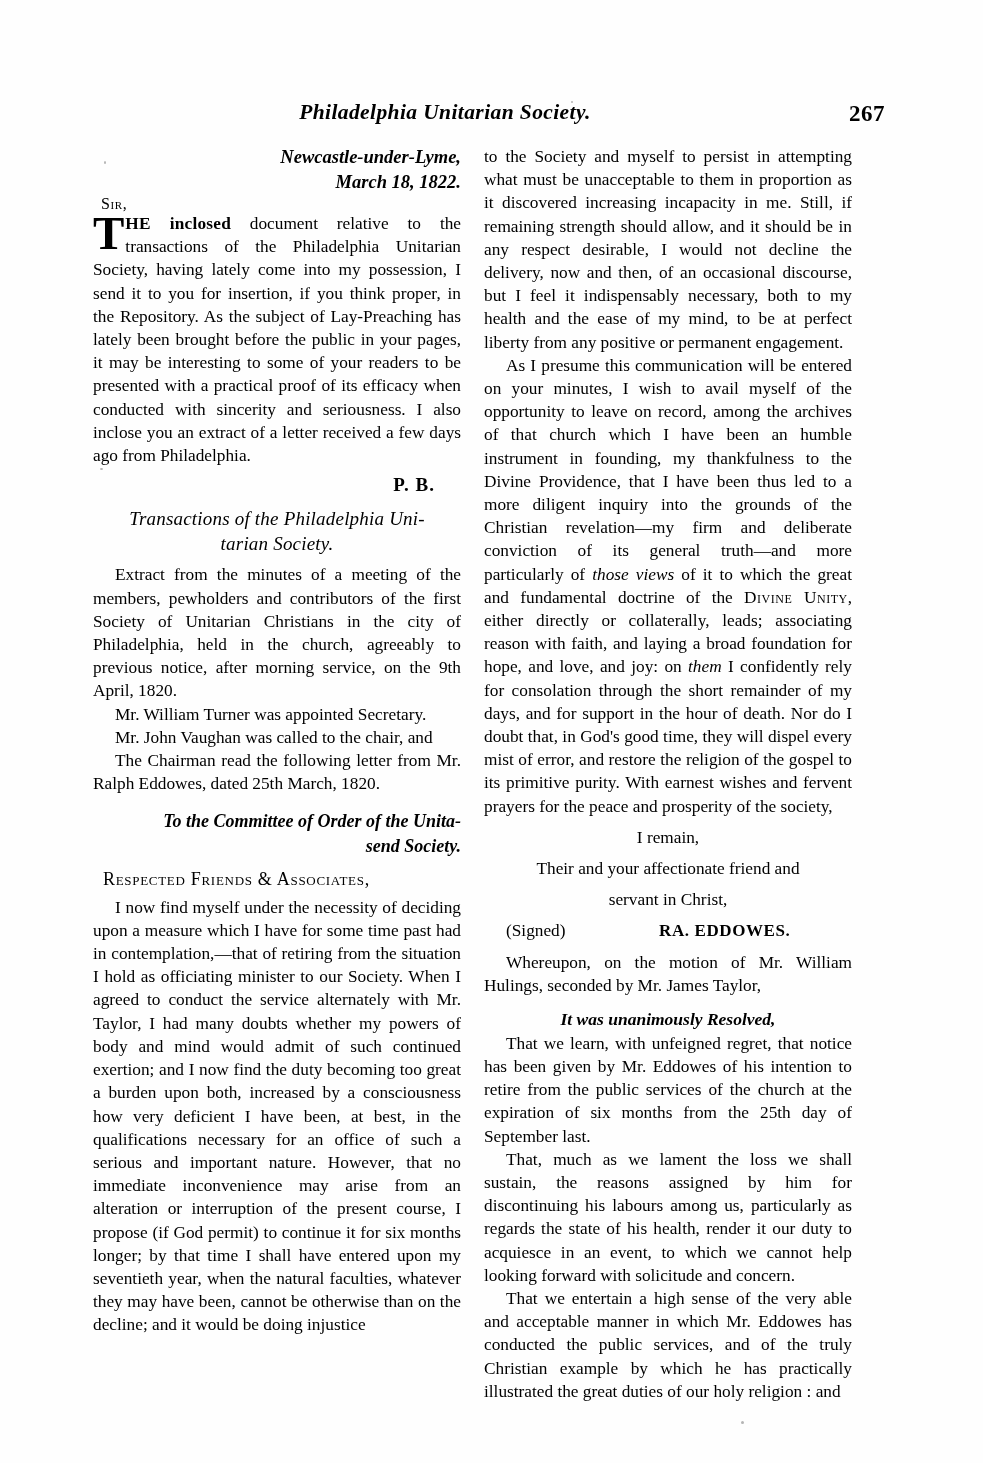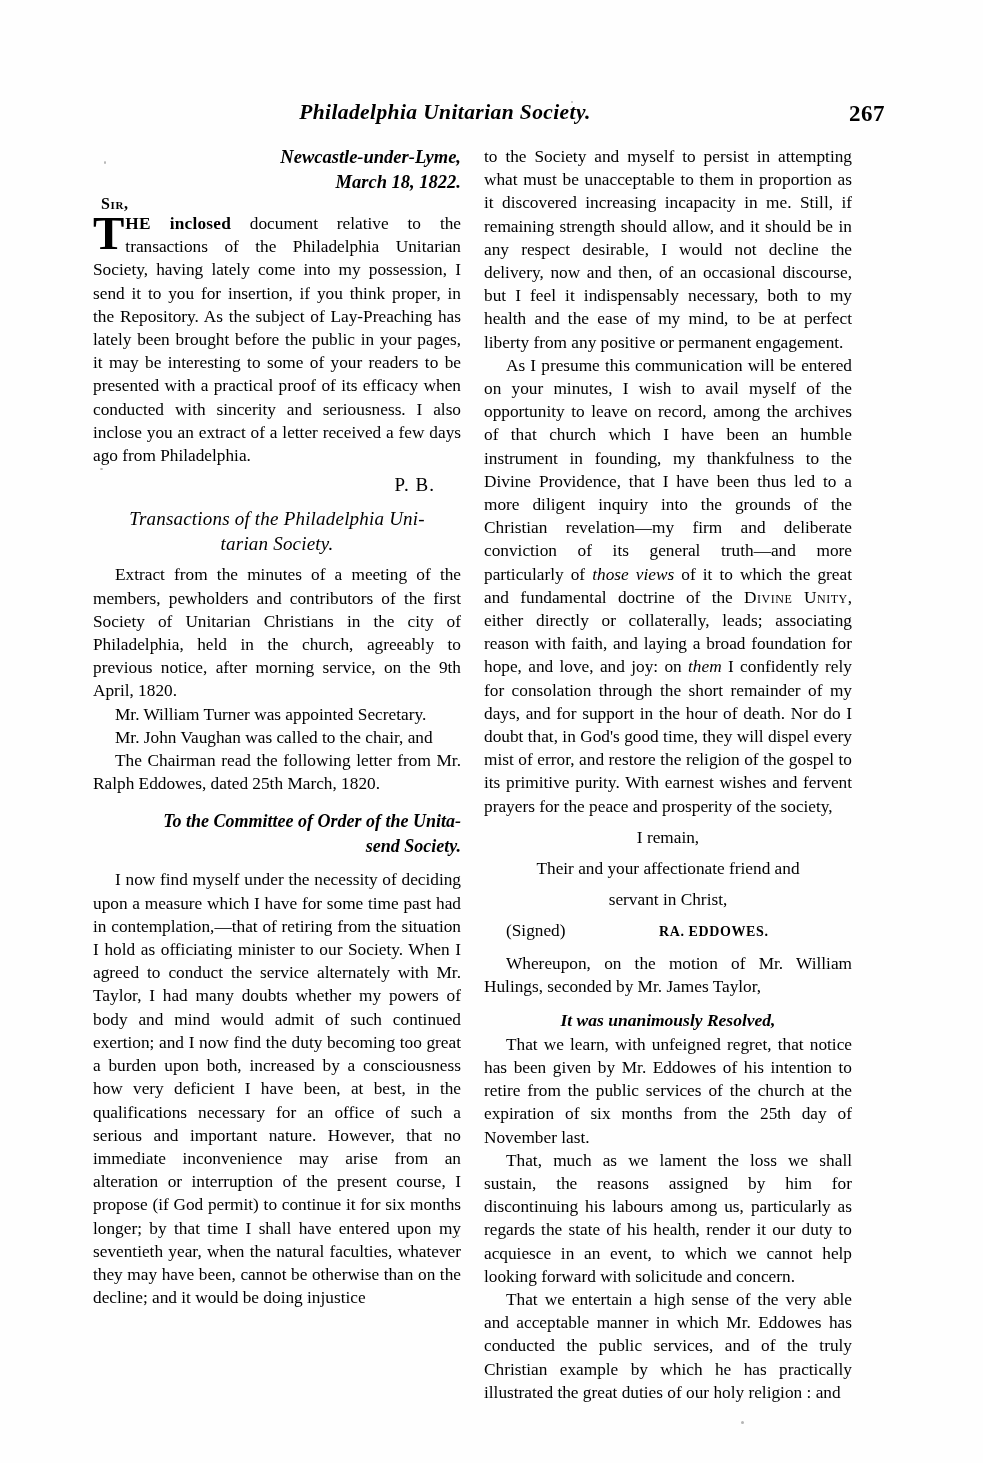--- a/index.html
+++ b/index.html
@@ -79,21 +79,21 @@
   .dateline {
     text-align: right;
     font-style: italic;
     font-weight: bold;
     font-size: 18.5px;
     line-height: 24px;
     margin-bottom: 1px;
   }
   .salutation {
     font-variant: small-caps;
-    font-weight: bold;
+    font-weight: normal;
     font-size: 16px;
     letter-spacing: 0.6px;
     line-height: 17px;
     margin-left: 8px;
   }
 
   
   .dropcap-para {
     position: relative;
     text-align: justify;
@@ -108,21 +108,21 @@
     padding: 0;
   }
   .smallcap-open {
     font-size: 17.3px;
     font-weight: bold;
     letter-spacing: 0.2px;
   }
 
   .signoff-right {
     text-align: right;
-    font-weight: normal;
+    font-weight: bold;
     font-size: 19px;
     letter-spacing: 1px;
     margin-top: 6px;
     margin-bottom: 8px;
     padding-right: 26px;
   }
 
   .head-italic {
     text-align: center;
     font-style: italic;
@@ -164,21 +164,21 @@
     white-space: nowrap;
   }
   .signed-label {
     display: inline-block;
     width: 175px;
     padding-left: 22px;
     box-sizing: border-box;
   }
   .signed-name {
     font-weight: bold;
-    font-size: 14px;
+    font-size: 17px;
     letter-spacing: 0.6px;
   }
 
   .resolved {
     text-align: center;
     font-style: italic;
     font-weight: bold;
     font-size: 17.5px;
     margin: 10px 0 1px 0;
   }
@@ -230,20 +230,21 @@
 
     <p class="indent">Mr. John Vaughan was called to the chair, and</p>
 
     <p class="indent">The Chairman read the following letter from Mr. Ralph Eddowes, dated 25th March, 1820.</p>
 
     <div class="addressee">
       <span>To the Committee of Order of the Unita-</span>
       <span class="l2">send Society.</span>
     </div>
 
+    <div class="smallcaps-line">Respected Friends &amp; Associates,</div>
 
     <p class="indent">I now find myself under the necessity of deciding upon a measure which I have for some time past had in contemplation,—that of retiring from the situation I hold as officiating minister to our Society. When I agreed to conduct the service alternately with Mr. Taylor, I had many doubts whether my powers of body and mind would admit of such continued exertion; and I now find the duty becoming too great a burden upon both, increased by a consciousness how very deficient I have been, at best, in the qualifications necessary for an office of such a serious and important nature. However, that no immediate inconvenience may arise from an alteration or interruption of the present course, I propose (if God permit) to continue it for six months longer; by that time I shall have entered upon my seventieth year, when the natural faculties, whatever they may have been, cannot be otherwise than on the decline; and it would be doing injustice</p>
   </div>
 
   <div class="col col-right">
 
     <p class="noindent">to the Society and myself to persist in attempting what must be unacceptable to them in proportion as it discovered increasing incapacity in me. Still, if remaining strength should allow, and it should be in any respect desirable, I would not decline the delivery, now and then, of an occasional discourse, but I feel it indispensably necessary, both to my health and the ease of my mind, to be at perfect liberty from any positive or permanent engagement.</p>
 
     <p class="indent"><span>As I presume this communication will be entered on your minutes, I wish to avail myself of the opportunity to leave on record, among the archives of that church which I have been an humble instrument in founding, my thankfulness to the Divine Providence, that I have been thus led to a more diligent inquiry into the grounds of the Christian revelation—my firm and deliberate conviction of its general truth—and more particularly of </span><i class="ital">those views</i><span> of it to which the great and fundamental doctrine of the </span><span class="sc">Divine Unity</span><span>, either directly or collaterally, leads; associating reason with faith, and laying a broad foundation for hope, and love, and joy: on </span><i class="ital">them</i><span> I confidently rely for consolation through the short remainder of my days, and for support in the hour of death. Nor do I doubt that, in God's good time, they will dispel every mist of error, and restore the religion of the gospel to its primitive purity. With earnest wishes and fervent prayers for the peace and prosperity of the society,</span></p>
 
@@ -254,21 +255,21 @@
     <div class="signed-row">
       <span class="signed-label">(Signed)</span><span class="signed-name">RA. EDDOWES.</span>
     </div>
 
     <div class="gap-sm"></div>
 
     <p class="indent">Whereupon, on the motion of Mr. William Hulings, seconded by Mr. James Taylor,</p>
 
     <div class="resolved">It was unanimously Resolved,</div>
 
-    <p class="indent">That we learn, with unfeigned regret, that notice has been given by Mr. Eddowes of his intention to retire from the public services of the church at the expiration of six months from the 25th day of November last.</p>
+    <p class="indent">That we learn, with unfeigned regret, that notice has been given by Mr. Eddowes of his intention to retire from the public services of the church at the expiration of six months from the 25th day of September last.</p>
 
     <p class="indent">That, much as we lament the loss we shall sustain, the reasons assigned by him for discontinuing his labours among us, particularly as regards the state of his health, render it our duty to acquiesce in an event, to which we cannot help looking forward with solicitude and concern.</p>
 
     <p class="indent">That we entertain a high sense of the very able and acceptable manner in which Mr. Eddowes has conducted the public services, and of the truly Christian example by which he has practically illustrated the great duties of our holy religion : and</p>
   </div>
 
   <div class="speck" style="left:104px;  top:161px; width:2px; height:3px;"></div>
   <div class="speck" style="left:100px;  top:468px; width:3px; height:2px;"></div>
   <div class="speck" style="left:741px;  top:1421px; width:3px; height:3px;"></div>
   <div class="speck" style="left:571px;  top:101px; width:2px; height:2px;"></div>

